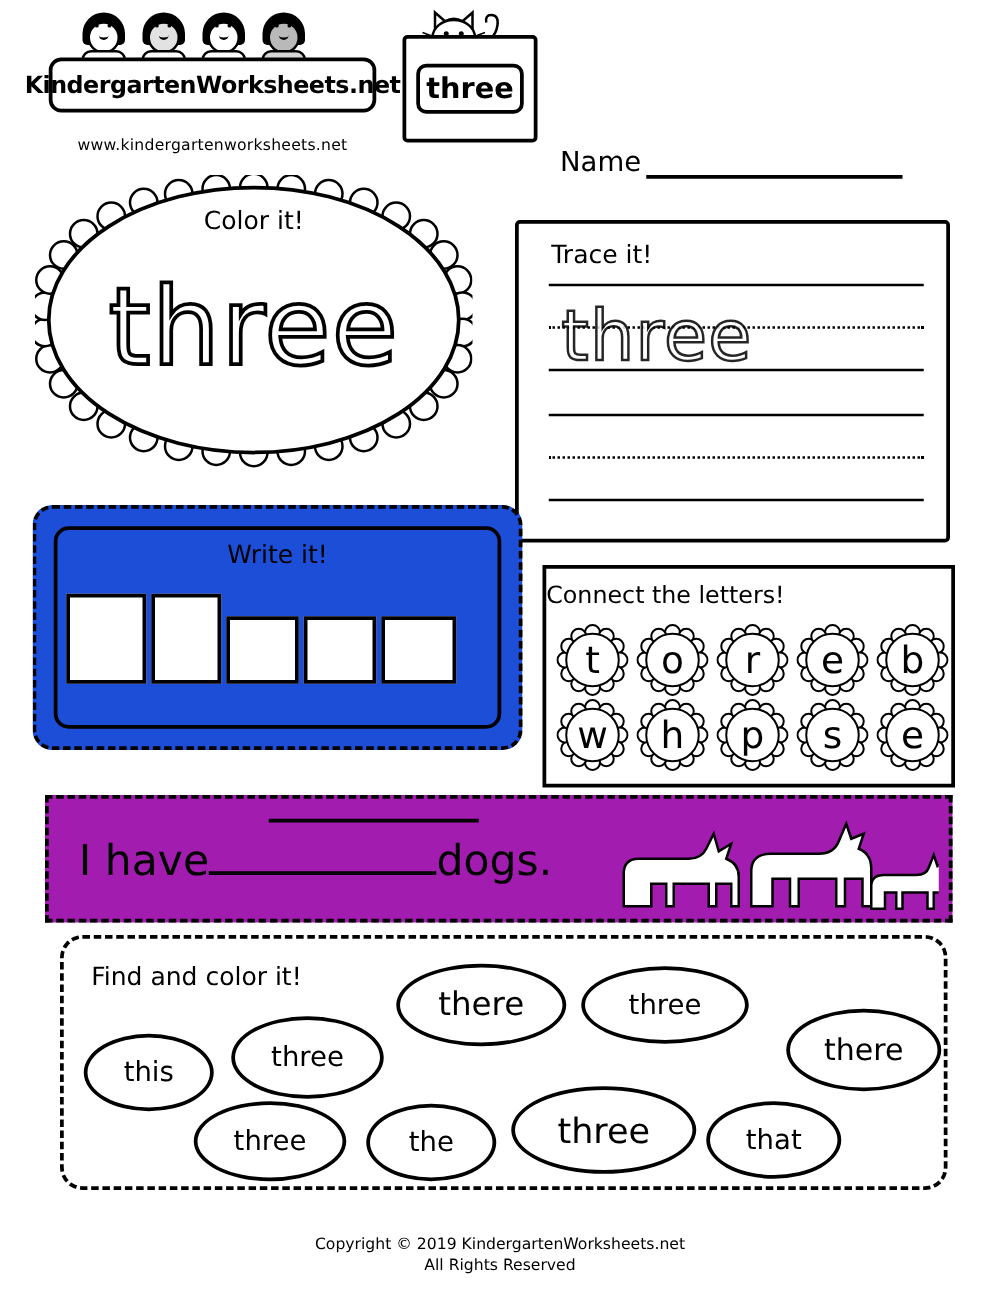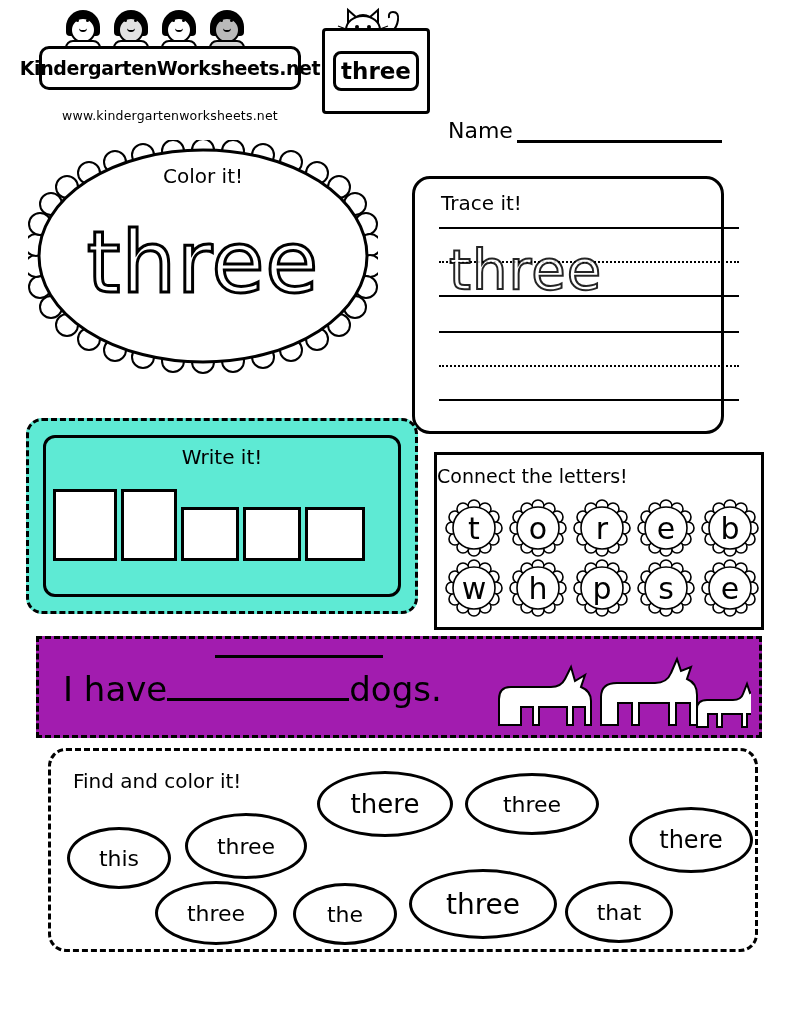--- a/index.html
+++ b/index.html
@@ -78,38 +78,38 @@
   .bubble-word {
     position: absolute; left: 0; top: 72px; width: 100%; text-align: center;
     font-size: 86px; letter-spacing: 1px;
     color: #fff;
     -webkit-text-stroke: 3px #000;
     font-family: "DejaVu Sans", sans-serif;
   }
 
   
   .traceit {
-    position: absolute; left: 412px; top: 176px; width: 312px; height: 258px;
-    border: 3px solid #000; border-radius: 18px; background: #fff;
+    position: absolute; left: 412px; top: 176px; width: 348px; height: 258px;
+    border: 3px solid #000; border-radius: 4px; background: #fff;
   }
   .traceit .label { position: absolute; left: 26px; top: 12px; font-size: 20px; }
   .trace-lines { position: absolute; left: 24px; top: 48px; width: 300px; }
   .ln { border-bottom: 2px solid #000; height: 0; }
   .ln.dotted { border-bottom: 2px dotted #000; }
   .trace-word {
     position: absolute; left: 34px; top: 58px;
     font-size: 56px; color: #fff; -webkit-text-stroke: 2px #000;
     letter-spacing: 1px;
   }
   .trace-word.dashed { opacity: 0.85; }
 
   
   .writeit {
-    position: absolute; left: 26px; top: 418px; width: 392px; height: 196px;
-    border: 3px dashed #000; border-radius: 16px; background: #5eead4;
+    position: absolute; left: 26px; top: 404px; width: 392px; height: 196px;
+    border: 3px dashed #000; border-radius: 16px; background: #1d4ed8;
   }
   .writeit .inner-box {
     position: absolute; left: 14px; top: 14px; right: 14px; bottom: 14px;
     border: 3px solid #000; border-radius: 12px;
   }
   .writeit .label { position: absolute; top: 24px; width: 100%; text-align: center; font-size: 20px; }
   .boxes { position: absolute; left: 24px; top: 68px; display: flex; align-items: flex-start; }
   .bx { border: 3px solid #000; background: #fff; }
 
   
@@ -543,14 +543,18 @@
       <span>the</span>
     </div>
     <div class="oval" style="left:358px; top:118px; width:148px; height:70px; font-size:28px;">
       <span>three</span>
     </div>
     <div class="oval" style="left:514px; top:130px; width:108px; height:62px;">
       <span>that</span>
     </div>
   </div>
 
+  <div class="footer">
+    <div>Copyright © 2019 KindergartenWorksheets.net</div>
+    <div>All Rights Reserved</div>
+  </div>
 
 </div>
 
 </body></html>

